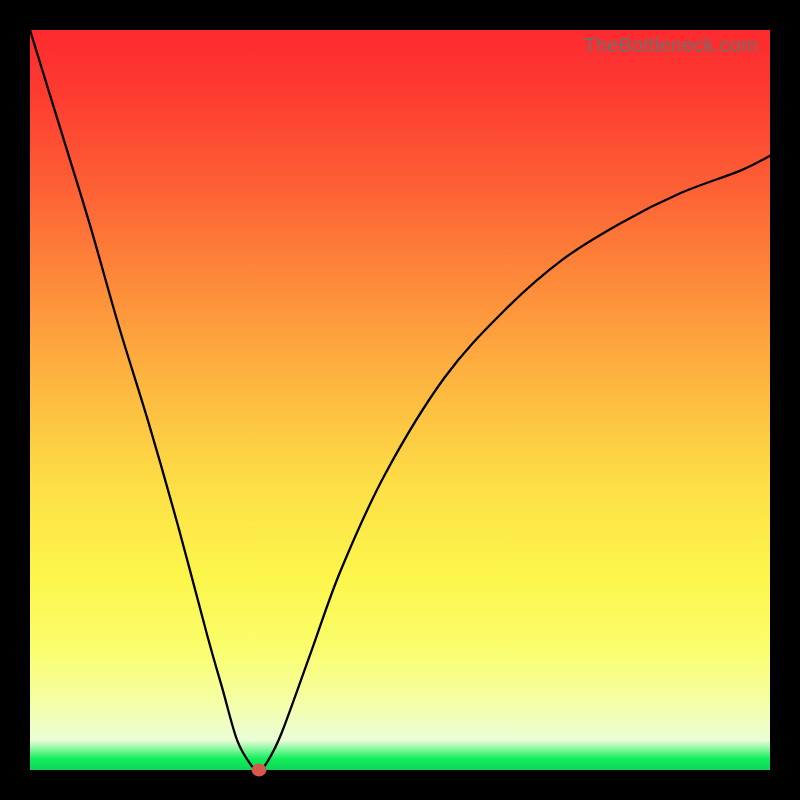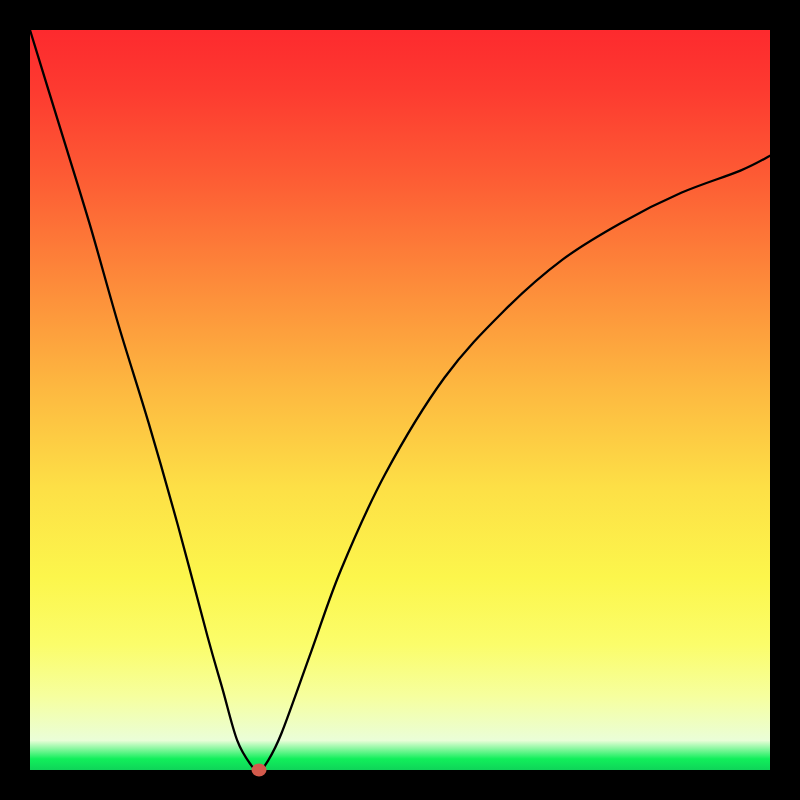--- a/index.html
+++ b/index.html
@@ -63,18 +63,19 @@
     border-radius: 50%;
     background: #d35a4c;
     transform: translate(-50%, -50%);
   }
 </style>
 </head>
 <body>
 
 <div class="frame">
   <div class="plot-area">
+    <div class="watermark">TheBottleneck.com</div>
     <svg class="curve" viewBox="0 0 740 740" preserveAspectRatio="none">
       <path id="curve-path" fill="none" stroke="#000000" stroke-width="2.3" stroke-linecap="round" stroke-linejoin="round" d="M 0.00 0.00 C 4.93 16.03, 19.73 64.13, 29.60 96.20 C 39.47 128.27, 49.33 159.10, 59.20 192.40 C 69.07 225.70, 78.93 262.70, 88.80 296.00 C 98.67 329.30, 108.53 358.90, 118.40 392.20 C 128.27 425.50, 138.13 460.03, 148.00 495.80 C 157.87 531.57, 170.20 579.67, 177.60 606.80 C 185.00 633.93, 187.47 641.33, 192.40 658.60 C 197.33 675.87, 202.27 697.45, 207.20 710.40 C 212.13 723.35, 218.30 731.37, 222.00 736.30 C 225.70 741.23, 226.93 740.62, 229.40 740.00 C 231.87 739.38, 233.10 738.77, 236.80 732.60 C 240.50 726.43, 244.20 721.50, 251.60 703.00 C 259.00 684.50, 271.33 648.73, 281.20 621.60 C 291.07 594.47, 298.47 569.80, 310.80 540.20 C 323.13 510.60, 337.93 476.07, 355.20 444.00 C 372.47 411.93, 394.67 374.93, 414.40 347.80 C 434.13 320.67, 453.87 300.93, 473.60 281.20 C 493.33 261.47, 513.07 244.20, 532.80 229.40 C 552.53 214.60, 572.27 203.50, 592.00 192.40 C 611.73 181.30, 631.47 171.43, 651.20 162.80 C 670.93 154.17, 695.60 146.77, 710.40 140.60 C 725.20 134.43, 735.07 128.27, 740.00 125.80"></path>
     </svg>
     <div class="marker" id="marker" style="left: 229.4px; top: 740px; background: rgb(211, 90, 76);"></div>
   </div>
 </div>
 
 </body></html>

